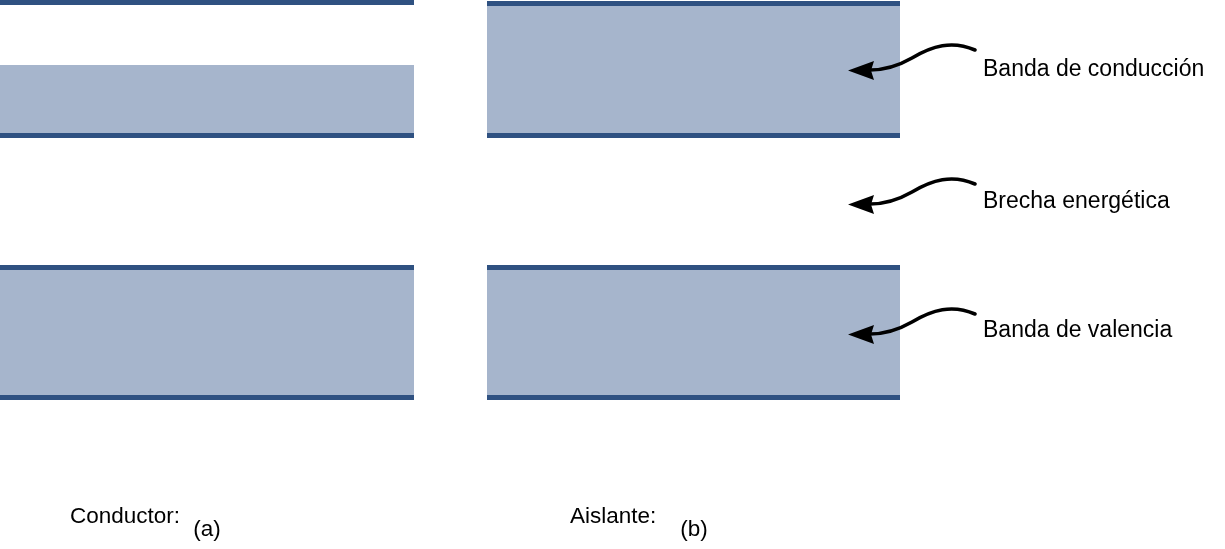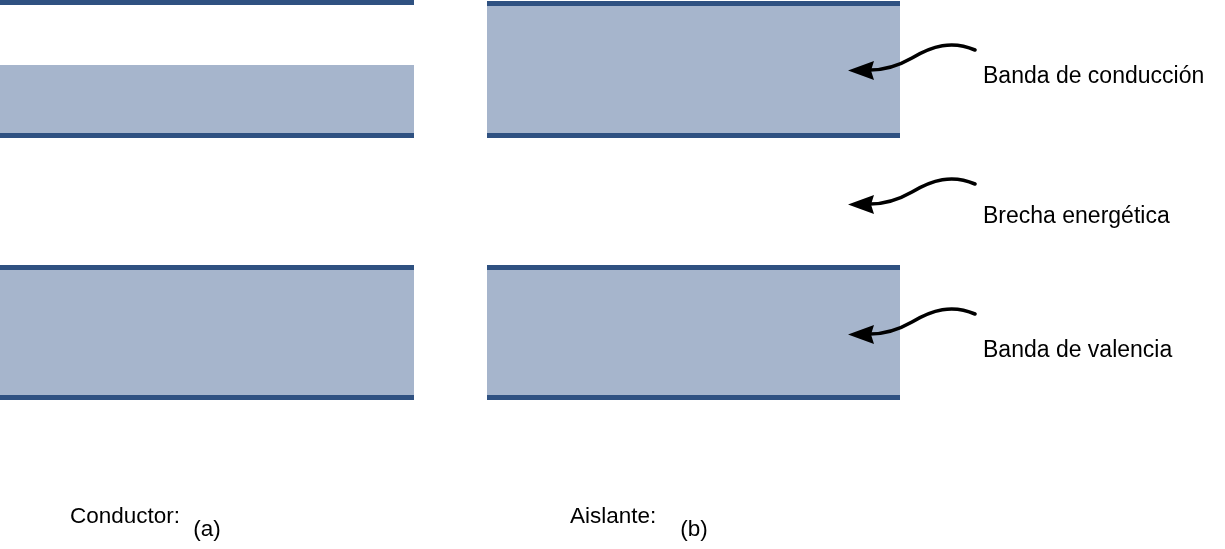--- a/index.html
+++ b/index.html
@@ -21,21 +21,20 @@
   
   .arrow{position:absolute;}
 
   
   .lbl{
     position:absolute;
     font-size:23px;
     line-height:23px;
     white-space:nowrap;
     color:#000;
-    margin-top:7px;
   }
   .caption{
     position:absolute;
     font-size:22.5px;
     line-height:30px;
     white-space:pre;
     color:#000;
   }
   .caption .cline{display:block;margin-top:26px;}
   .subfig{
@@ -91,23 +90,23 @@
 
   <div class="arrow" style="left:840px;top:302px;width:140px;height:50px;">
     <svg width="140" height="50" viewBox="0 0 140 50">
       <path d="M135,12 C112,2 92,8 72,20 C58,28 46,32 30,32" fill="none" stroke="#000000" stroke-width="3.6" stroke-linecap="round"></path>
       <path d="M8,32.5 L34,23 L31,32.5 L34,42 Z" fill="#000000"></path>
     </svg>
   </div>
 
   <div class="lbl" style="left:983px;top:57px;">Banda de conducción</div>
 
-  <div class="lbl" style="left:983px;top:197px;text-align:right;">Brecha energética</div>
+  <div class="lbl" style="left:983px;top:189px;text-align:right;">Brecha energética</div>
 
-  <div class="lbl" style="left:983px;top:331px;">Banda de valencia</div>
+  <div class="lbl" style="left:983px;top:318px;">Banda de valencia</div>
 
   <div class="caption" style="left:70px;top:415px;">
     <span class="cline">Conductor:</span>
     
     
   </div>
 
   <div class="caption" style="left:570px;top:415px;">
     <span class="cline">Aislante:</span>
     

